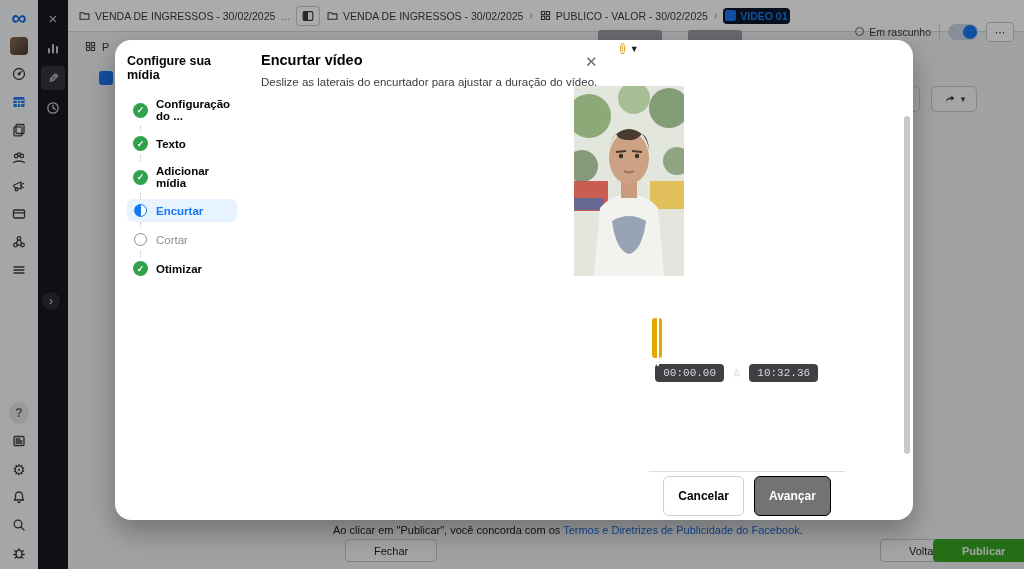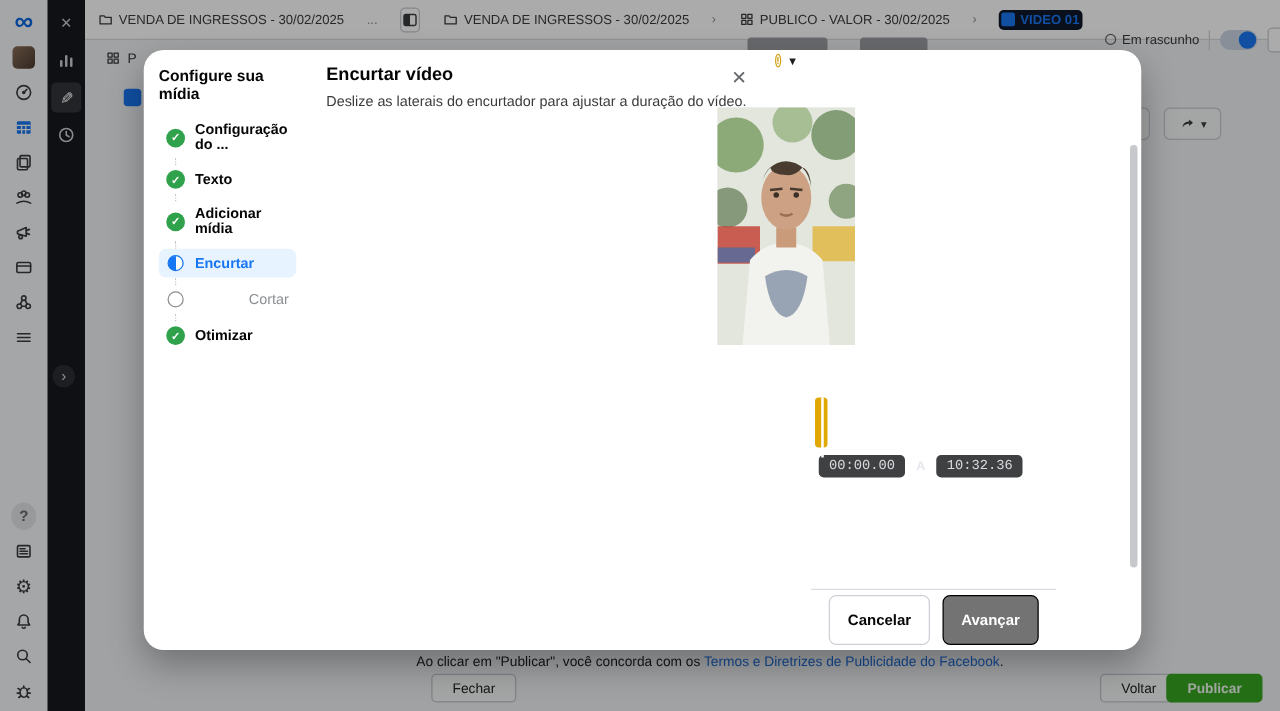--- a/index.html
+++ b/index.html
@@ -22,21 +22,21 @@
   .rail{position:absolute;left:38px;top:0;width:30px;height:569px;background:#17191d;z-index:1;
     display:flex;flex-direction:column;align-items:center;padding-top:6px;gap:6px;}
   .rail .ico{width:24px;height:24px;display:flex;align-items:center;justify-content:center;
     color:#c9ccd1;font-size:14px;border-radius:4px;}
   .rail .ico.active{background:#32353b;color:#fff;}
   .rail-expand{position:absolute;left:42px;top:292px;width:18px;height:18px;border-radius:50%;
     background:#2b2e34;color:#d6d8dc;display:flex;align-items:center;justify-content:center;
     font-size:12px;z-index:1;}
 
   .topbar{position:absolute;left:68px;top:0;width:956px;height:32px;background:#fff;
-    border-bottom:1px solid #d8dade;display:flex;align-items:center;gap:18px;
+    border-bottom:1px solid #d8dade;display:flex;align-items:center;gap:6px;
     padding:0 10px;font-size:10.5px;color:#3a3b3c;white-space:nowrap;z-index:1;}
   .topbar .crumb{display:flex;align-items:center;gap:4px;}
   .topbar .sep{color:#8a8d91;font-size:10px;}
   .tool-btn{width:24px;height:20px;border:1px solid #c6c9ce;border-radius:4px;
     display:flex;align-items:center;justify-content:center;color:#3a3b3c;background:#fff;}
   .chip{display:flex;align-items:center;gap:4px;background:#0f172a;color:#1877f2;
     border-radius:4px;padding:2px 2px;font-weight:bold;}
   .chip .vid{width:11px;height:11px;border-radius:2px;background:#1877f2;}
   .right-group{margin-left:auto;display:flex;align-items:center;gap:8px;margin-top:32px;}
   .draft-dot{width:9px;height:9px;border:1.4px solid #65676b;border-radius:50%;}
@@ -53,38 +53,38 @@
   .bg-btn-a{position:absolute;left:890px;top:86px;width:30px;height:26px;border:1px solid #c6c9ce;
     border-radius:5px;background:#f5f6f7;display:flex;align-items:center;justify-content:center;
     font-size:11px;color:#3a3b3c;z-index:1;}
   .bg-btn-share{position:absolute;left:931px;top:86px;width:46px;height:26px;border:1px solid #c6c9ce;
     border-radius:5px;background:#f5f6f7;display:flex;align-items:center;justify-content:center;
     gap:4px;font-size:9px;color:#3a3b3c;z-index:1;}
 
   .bg-footer{position:absolute;left:68px;bottom:0;width:956px;height:49px;z-index:1;}
   .disclaimer{position:absolute;left:265px;top:4px;font-size:11px;color:#1c1e21;}
   .disclaimer a{color:#216fdb;text-decoration:none;}
-  .bg-btn{position:absolute;top:19px;height:23px;padding:0 16px;border:1px solid #bfc3c9;
+  .bg-btn{position:absolute;top:19px;height:23px;padding:0 28px;border:1px solid #bfc3c9;
     border-radius:4px;background:#f5f6f7;font-size:11px;color:#1c1e21;
     display:flex;align-items:center;justify-content:center;font-family:inherit;}
   .btn-fechar{left:277px;}
   .btn-voltar{left:812px;}
   .btn-publicar{left:865px;background:#36a420;border-color:#36a420;color:#eef7ee;font-weight:bold;}
 
   .overlay{position:absolute;inset:0;background:rgba(0,0,0,0.33);z-index:5;}
 
   
   .modal{position:absolute;left:115px;top:40px;width:798px;height:480px;background:#fff;
     border-radius:16px;box-shadow:0 12px 28px rgba(0,0,0,.3);z-index:10;display:flex;overflow:hidden;}
   .steps-panel{width:132px;padding:14px 10px 10px 12px;flex-shrink:0;}
   .steps-title{font-size:12.5px;font-weight:bold;color:#050505;margin-bottom:12px;}
   .step{display:flex;align-items:center;gap:8px;padding:4px 6px;border-radius:6px;
     font-size:11.5px;font-weight:bold;color:#050505;cursor:default;}
   .step.current{background:#e7f3ff;color:#1877f2;}
-  .step.todo{color:#8a8d91;font-weight:normal;justify-content:space-between;}
+  .step.todo{color:#8a8d91;font-weight:normal;}
   .step-ico{width:15px;height:15px;flex-shrink:0;display:flex;align-items:center;justify-content:center;}
   .ico-done{width:15px;height:15px;border-radius:50%;background:#31a24c;color:#fff;font-size:9px;
     display:flex;align-items:center;justify-content:center;}
   .ico-half{width:13px;height:13px;border-radius:50%;border:1.6px solid #1877f2;
     background:linear-gradient(90deg,#1877f2 50%,#fff 50%);}
   .ico-empty{width:13px;height:13px;border-radius:50%;border:1.6px solid #8a8d91;background:#fff;}
   .connector{width:1px;height:6px;border-left:1.5px dotted #c3c6cb;margin-left:13px;}
 
   .main-panel{flex:1;position:relative;display:flex;flex-direction:row;}
   .m-header{padding:12px 20px 8px 14px;position:relative;}

